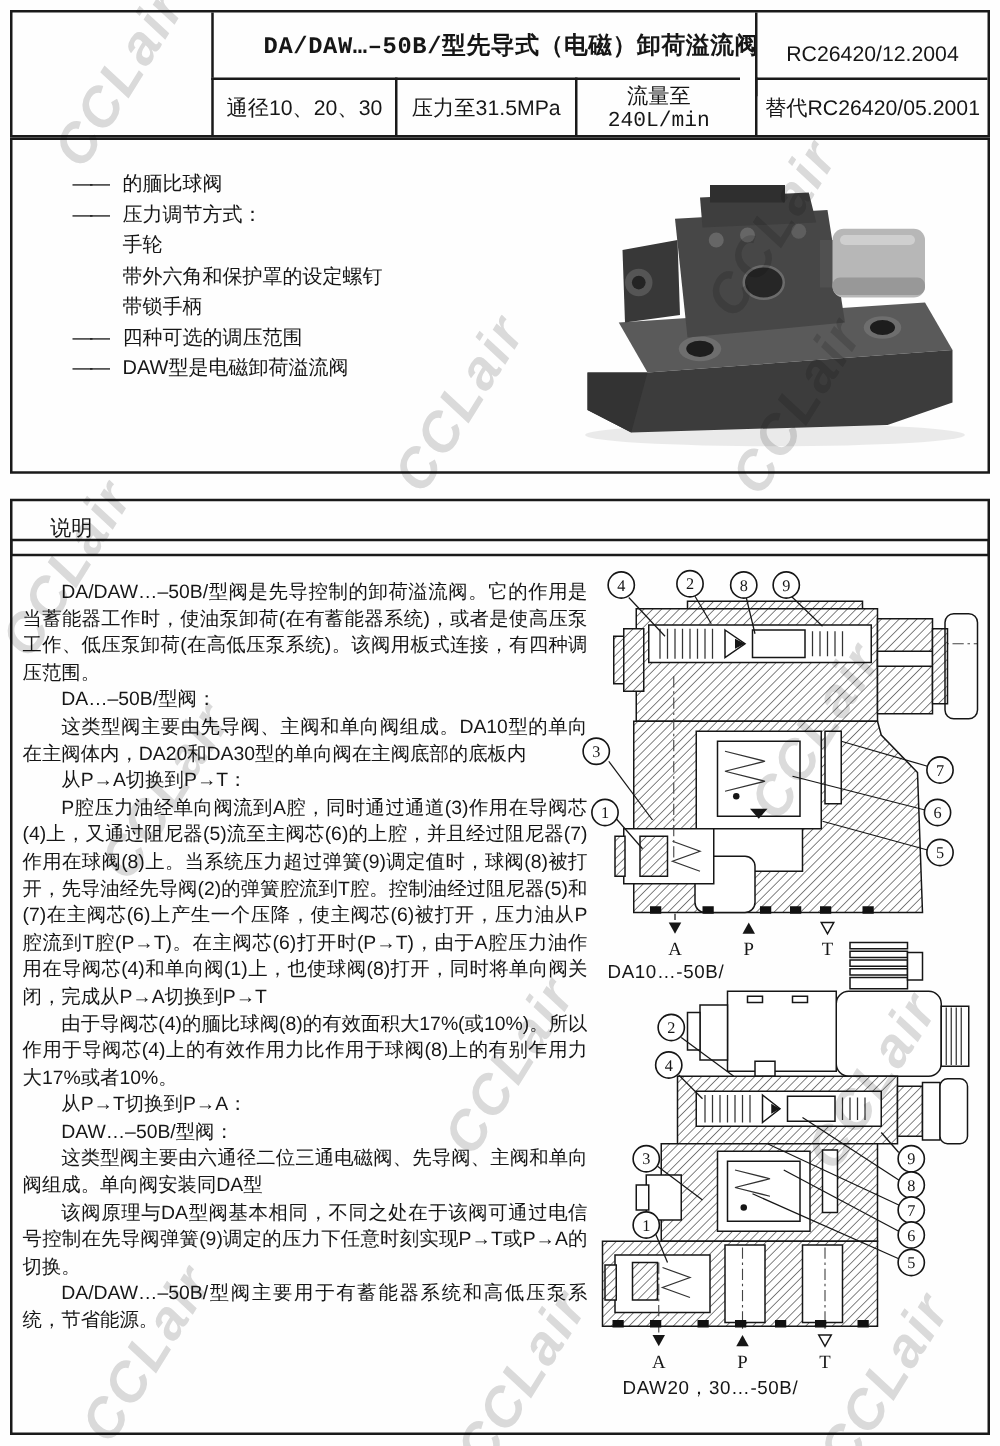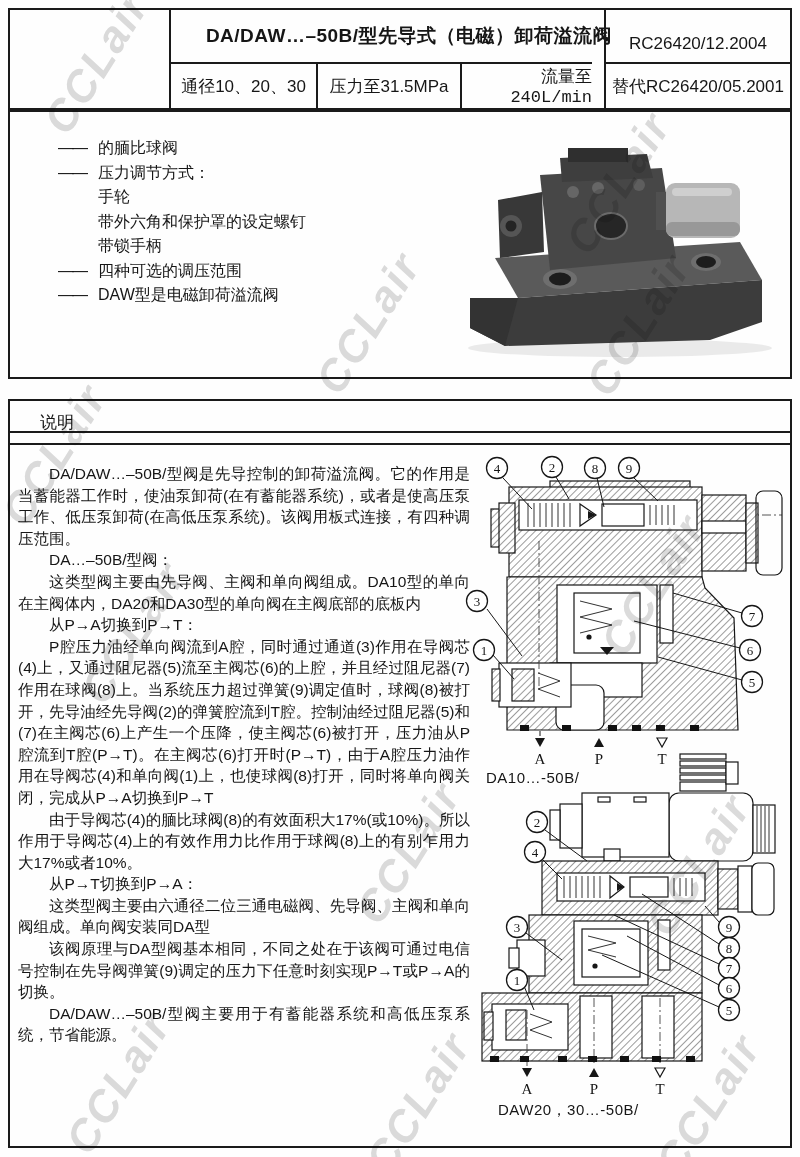--- a/index.html
+++ b/index.html
@@ -10,21 +10,21 @@
   }
   .box { position:absolute; border:2px solid #1a1a1a; background:transparent; }
 
   
   .header-box { left:8px; top:8px; width:784px; height:102px; }
   .hcell { position:absolute; display:flex; align-items:center; justify-content:center; text-align:center; }
   .hcell.vline { border-left:2px solid #1a1a1a; }
   .hcell.hline { border-top:2px solid #1a1a1a; }
   .title-cell { font-size:19px; font-weight:700; letter-spacing:.5px; }
   .doc-cell   { font-size:17px; }
-  .spec-cell  { font-size:17px;text-align:right; }
+  .spec-cell  { font-size:17px; }
 
   
   .features-box { left:8px; top:110px; width:784px; height:269px; }
   .features { position:absolute; left:48px; top:24px; font-size:16px; }
   .feature-line { display:flex; line-height:24.5px; white-space:nowrap; }
   .feature-dash { display:inline-block; width:40px; letter-spacing:-2px; }
 
   
   .photo-svg { position:absolute; left:400px; top:18px; width:380px; height:235px; }
 
@@ -75,21 +75,21 @@
   <span class="wm" style="left:575px; top:560px;">CCLair</span>
   <span class="wm" style="left:55px;  top:608px;">CCLair</span>
   <span class="wm" style="left:330px; top:828px;">CCLair</span>
   <span class="wm" style="left:620px; top:840px;">CCLair</span>
   <span class="wm" style="left:40px;  top:1058px;">CCLair</span>
   <span class="wm" style="left:340px; top:1078px;">CCLair</span>
   <span class="wm" style="left:630px; top:1080px;">CCLair</span>
 
   <div class="box header-box">
     <div class="hcell" style="left:0;top:0;width:159px;height:98px;"></div>
-    <div class="hcell vline title-cell" style="left:159px;top:0;width:478px;height:52px;">DA/DAW…–50B/型先导式（电磁）卸荷溢流阀</div>
+    <div class="hcell vline title-cell" style="left:159px;top:0;width:478px;height:52px;font-family:Liberation Mono, monospace;">DA/DAW…–50B/型先导式（电磁）卸荷溢流阀</div>
     <div class="hcell vline doc-cell" style="left:594px;top:0;width:186px;height:67px;">RC26420/12.2004</div>
     <div class="hcell vline hline spec-cell" style="left:159px;top:52px;width:147px;height:46px;">通径10、20、30</div>
     <div class="hcell vline hline spec-cell" style="left:306px;top:52px;width:144px;height:46px;">压力至31.5MPa</div>
     <div class="hcell vline hline spec-cell" style="left:450px;top:52px;width:132px;height:46px;font-family:Liberation Mono, monospace;">流量至240L/min</div>
     <div class="hcell vline hline spec-cell" style="left:594px;top:52px;width:186px;height:46px;">替代RC26420/05.2001</div>
   </div>
 
   <div class="box features-box">
     <div class="features">
       <div class="feature-line">
@@ -162,20 +162,21 @@
   <div class="box content-box">
 
     <div class="text-col">
       <p>DA/DAW…–50B/型阀是先导控制的卸荷溢流阀。它的作用是当蓄能器工作时，使油泵卸荷(在有蓄能器系统)，或者是使高压泵工作、低压泵卸荷(在高低压泵系统)。该阀用板式连接，有四种调压范围。</p>
       <p>DA…–50B/型阀：</p>
       <p>这类型阀主要由先导阀、主阀和单向阀组成。DA10型的单向在主阀体内，DA20和DA30型的单向阀在主阀底部的底板内</p>
       <p>从P→A切换到P→T：</p>
       <p>P腔压力油经单向阀流到A腔，同时通过通道(3)作用在导阀芯(4)上，又通过阻尼器(5)流至主阀芯(6)的上腔，并且经过阻尼器(7)作用在球阀(8)上。当系统压力超过弹簧(9)调定值时，球阀(8)被打开，先导油经先导阀(2)的弹簧腔流到T腔。控制油经过阻尼器(5)和(7)在主阀芯(6)上产生一个压降，使主阀芯(6)被打开，压力油从P腔流到T腔(P→T)。在主阀芯(6)打开时(P→T)，由于A腔压力油作用在导阀芯(4)和单向阀(1)上，也使球阀(8)打开，同时将单向阀关闭，完成从P→A切换到P→T</p>
       <p>由于导阀芯(4)的腼比球阀(8)的有效面积大17%(或10%)。所以作用于导阀芯(4)上的有效作用力比作用于球阀(8)上的有别乍用力大17%或者10%。</p>
       <p>从P→T切换到P→A：</p>
+      <p>DAW…–50B/型阀：</p>
       <p>这类型阀主要由六通径二位三通电磁阀、先导阀、主阀和单向阀组成。单向阀安装同DA型</p>
       <p>该阀原理与DA型阀基本相同，不同之处在于该阀可通过电信号控制在先导阀弹簧(9)调定的压力下任意时刻实现P→T或P→A的切换。</p>
       <p>DA/DAW…–50B/型阀主要用于有蓄能器系统和高低压泵系统，节省能源。</p>
     </div>
 
     <svg class="diagram-svg d1-svg" viewBox="0 0 336 336">
       <defs>
         <pattern id="h1" patternUnits="userSpaceOnUse" width="5" height="5" patternTransform="rotate(45)">
           <rect width="5" height="5" fill="#ffffff"></rect>
           <line x1="0" y1="0" x2="0" y2="5" stroke="#4a4a4a" stroke-width="1.1"></line>

